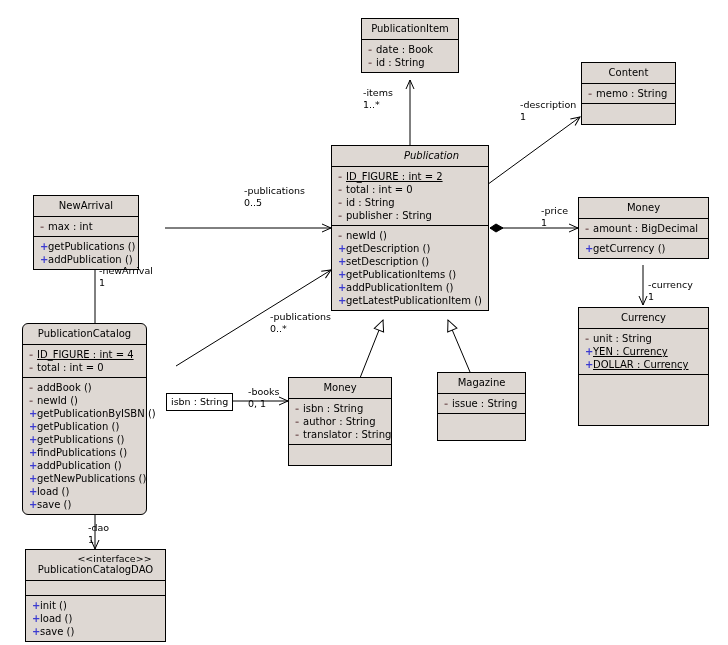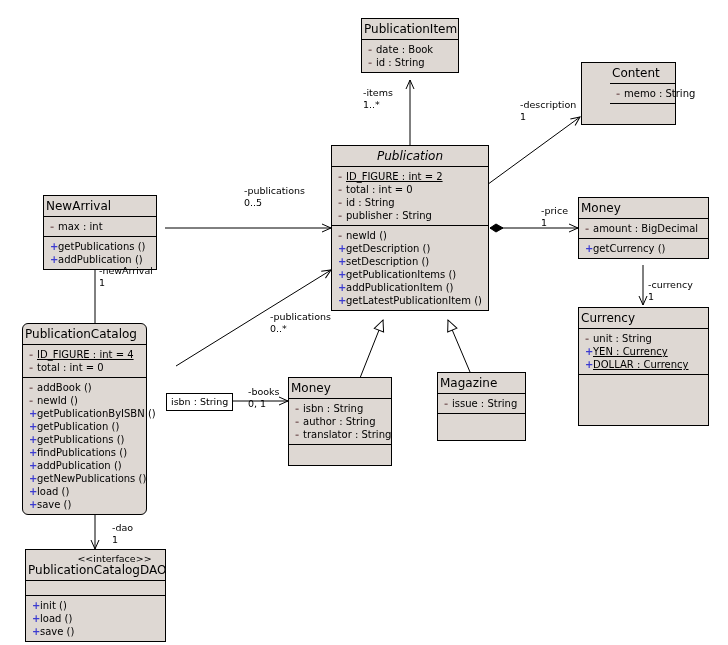--- a/index.html
+++ b/index.html
@@ -23,22 +23,23 @@
   .uml-class {
     position: absolute;
     box-sizing: border-box;
     border: 1px solid #000000;
     background: #ded8d3;
     font-size: 10px;
     color: #000000;
     z-index: 5;
   }
   .cls-name {
+    text-align: center;
     padding: 4px 2px 4px 2px;
-    font-size: 12px;
+    font-size: 10px;
     line-height: 12px;
   }
   .cls-name.italic { font-style: italic; padding-left: 45px; }
   .cls-stereo {
     text-align: center;
     padding: 3px 2px 0px 2px;
     font-size: 9.5px;
     line-height: 11px;
     margin-left: 38px;
   }
@@ -128,21 +129,21 @@
   </svg>
 
   <div class="uml-class" style="left:361px; top:18px; width:98px;">
     <div class="cls-name">PublicationItem</div>
     <div class="compartment">
       <div class="member"><span class="vis priv">-</span><span class="mtext">date : Book</span></div>
       <div class="member"><span class="vis priv">-</span><span class="mtext">id : String</span></div>
     </div>
   </div>
 
-  <div class="uml-class" style="left:581px; top:62px; width:95px;padding-left:28px;">
+  <div class="uml-class" style="left:581px; top:62px; width:95px;">
     <div class="cls-name">Content</div>
     <div class="compartment">
       <div class="member"><span class="vis priv">-</span><span class="mtext">memo : String</span></div>
     </div>
     <div class="compartment empty"></div>
   </div>
 
   <div class="uml-class" style="left:331px; top:145px; width:158px;">
     <div class="cls-name italic">Publication</div>
     <div class="compartment">
@@ -154,21 +155,21 @@
     <div class="compartment">
       <div class="member"><span class="vis priv">-</span><span class="mtext">newId ()</span></div>
       <div class="member"><span class="vis">+</span><span class="mtext">getDescription ()</span></div>
       <div class="member"><span class="vis">+</span><span class="mtext">setDescription ()</span></div>
       <div class="member"><span class="vis">+</span><span class="mtext">getPublicationItems ()</span></div>
       <div class="member"><span class="vis">+</span><span class="mtext">addPublicationItem ()</span></div>
       <div class="member"><span class="vis">+</span><span class="mtext">getLatestPublicationItem ()</span></div>
     </div>
   </div>
 
-  <div class="uml-class" style="left:43px; top:195px; width:114px;">
+  <div class="uml-class" style="left:33px; top:195px; width:106px;">
     <div class="cls-name">NewArrival</div>
     <div class="compartment">
       <div class="member"><span class="vis priv">-</span><span class="mtext">max : int</span></div>
     </div>
     <div class="compartment">
       <div class="member"><span class="vis">+</span><span class="mtext">getPublications ()</span></div>
       <div class="member"><span class="vis">+</span><span class="mtext">addPublication ()</span></div>
     </div>
   </div>
 
@@ -278,18 +279,18 @@
   <div class="edge-label" style="left:270px; top:311px;">
     <div>-publications</div>
     <div>0..*</div>
   </div>
 
   <div class="edge-label" style="left:248px; top:386px;">
     <div>-books</div>
     <div>0, 1</div>
   </div>
 
-  <div class="edge-label" style="left:112px; top:522px;">
+  <div class="edge-label" style="left:88px; top:522px;">
     <div>-dao</div>
     <div>1</div>
   </div>
 
 </div>
 
 </body></html>

